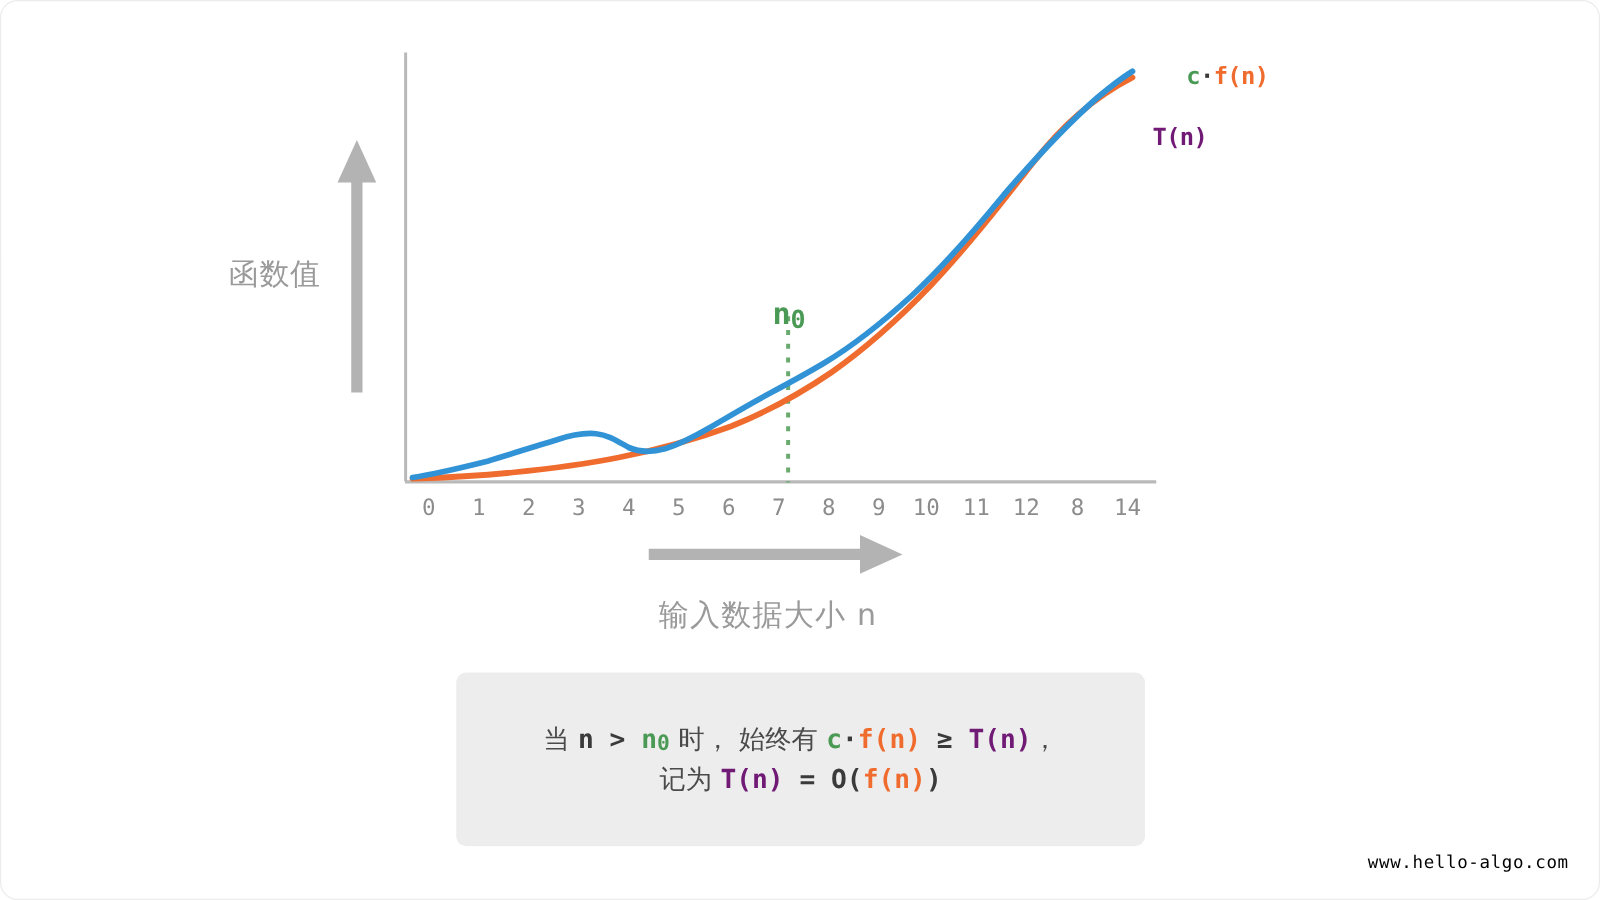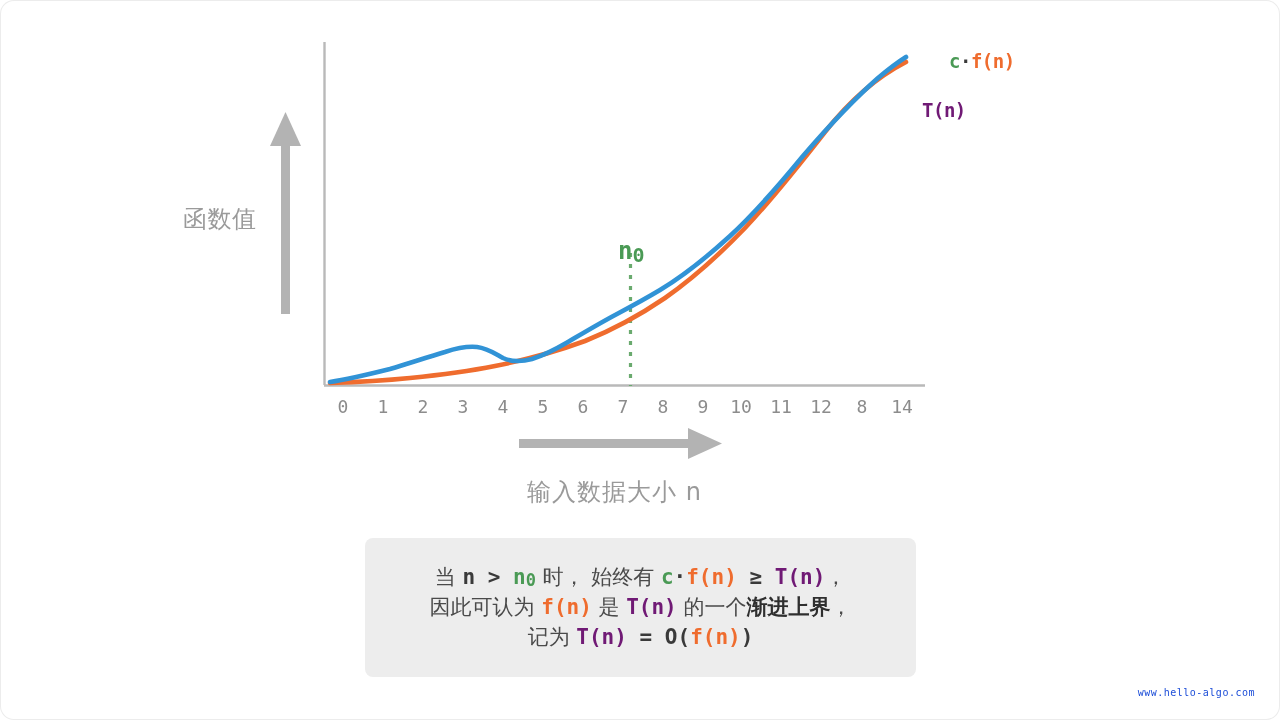--- a/index.html
+++ b/index.html
@@ -126,22 +126,22 @@
     font-weight: bold;
     color: #2f2f2f;
   }
   .sub0 { font-size: 17px; vertical-align: -2px; }
 
   
   #watermark {
     position: absolute;
     right: 25px;
     bottom: 22px;
-    color: #1d4ed8;
-    font-size: 10px;
+    color: #000000;
+    font-size: 14px;
     font-family: "DejaVu Sans Mono", "Liberation Mono", monospace;
     letter-spacing: 0.5px;
   }
 </style>
 </head>
 <body>
 
 <div id="frame">
 
   <svg id="plot" viewBox="0 0 1280 720">
@@ -214,21 +214,20 @@
     <span class="c-green">c</span><span class="c-dark">·</span><span class="c-orange">f(n)</span>
   </div>
   <div class="legend-label" id="legend-tn">
     <span class="c-blue">T(n)</span>
   </div>
 
   <div id="caption-box">
 
     <div class="caption-line"><span>当 </span><span class="mono c-dark">n</span><span class="mono c-dark"> &gt; </span><span class="mono c-green">n</span><span class="mono c-green sub0">0</span><span> 时，  始终有  </span><span class="mono c-green">c</span><span class="mono c-dark">·</span><span class="mono c-orange">f(n)</span><span class="mono c-dark">  ≥  </span><span class="mono c-blue">T(n)</span><span>，</span></div>
 
-    <div class="caption-line"><span>因此可认为  </span><span class="mono c-orange">f(n)</span><span>  是  </span><span class="mono c-blue">T(n)</span><span>  的一个</span><span class="strong">渐进上界</span><span>，</span></div>
 
     <div class="caption-line"><span>记为  </span><span class="mono c-blue">T(n)</span><span class="mono c-dark">  =  </span><span class="mono c-dark">O(</span><span class="mono c-orange">f(n)</span><span class="mono c-dark">)</span></div>
 
   </div>
 
   <div id="watermark">www.hello-algo.com</div>
 
 </div>
 
 </body></html>

